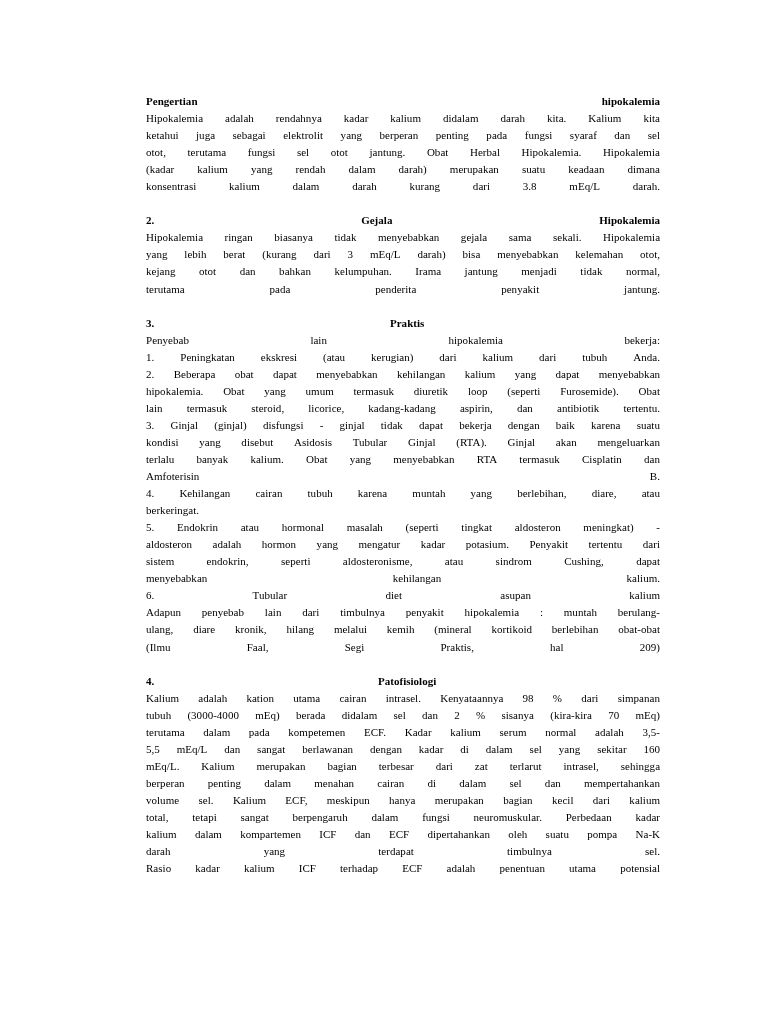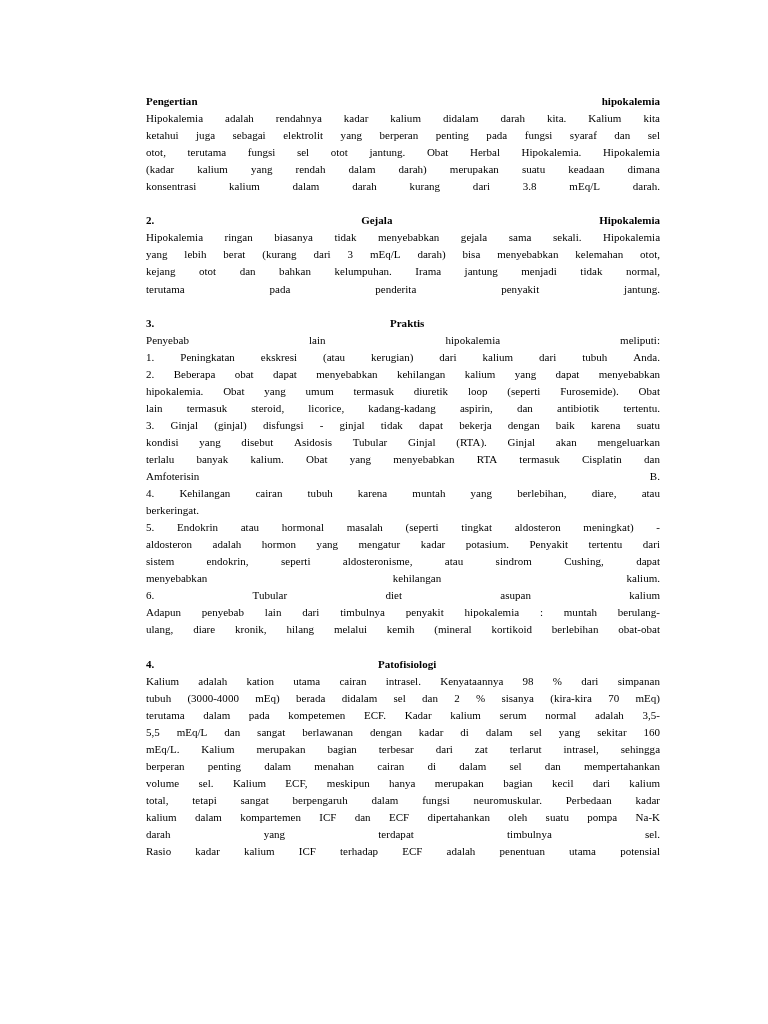--- a/index.html
+++ b/index.html
@@ -74,38 +74,39 @@
       <div class="line flow"><span class="w">(kadar</span><span class="gap"></span><span class="w">kalium</span><span class="gap"></span><span class="w">yang</span><span class="gap"></span><span class="w">rendah</span><span class="gap"></span><span class="w">dalam</span><span class="gap"></span><span class="w">darah)</span><span class="gap"></span><span class="w">merupakan</span><span class="gap"></span><span class="w">suatu</span><span class="gap"></span><span class="w">keadaan</span><span class="gap"></span><span class="w">dimana</span></div>
       <div class="line flow"><span class="w">konsentrasi</span><span class="gap"></span><span class="w">kalium</span><span class="gap"></span><span class="w">dalam</span><span class="gap"></span><span class="w">darah</span><span class="gap"></span><span class="w">kurang</span><span class="gap"></span><span class="w">dari</span><span class="gap"></span><span class="w">3.8</span><span class="gap"></span><span class="w">mEq/L</span><span class="gap"></span><span class="w">darah.</span></div>
       <div class="spacer"></div>
       <div class="line flow heading"><span class="w">2.</span><span class="gap"></span><span class="w">Gejala</span><span class="gap"></span><span class="w">Hipokalemia</span></div>
       <div class="line flow"><span class="w">Hipokalemia</span><span class="gap"></span><span class="w">ringan</span><span class="gap"></span><span class="w">biasanya</span><span class="gap"></span><span class="w">tidak</span><span class="gap"></span><span class="w">menyebabkan</span><span class="gap"></span><span class="w">gejala</span><span class="gap"></span><span class="w">sama</span><span class="gap"></span><span class="w">sekali.</span><span class="gap"></span><span class="w">Hipokalemia</span></div>
       <div class="line flow"><span class="w">yang</span><span class="gap"></span><span class="w">lebih</span><span class="gap"></span><span class="w">berat</span><span class="gap"></span><span class="w">(kurang</span><span class="gap"></span><span class="w">dari</span><span class="gap"></span><span class="w">3</span><span class="gap"></span><span class="w">mEq/L</span><span class="gap"></span><span class="w">darah)</span><span class="gap"></span><span class="w">bisa</span><span class="gap"></span><span class="w">menyebabkan</span><span class="gap"></span><span class="w">kelemahan</span><span class="gap"></span><span class="w">otot,</span></div>
       <div class="line flow"><span class="w">kejang</span><span class="gap"></span><span class="w">otot</span><span class="gap"></span><span class="w">dan</span><span class="gap"></span><span class="w">bahkan</span><span class="gap"></span><span class="w">kelumpuhan.</span><span class="gap"></span><span class="w">Irama</span><span class="gap"></span><span class="w">jantung</span><span class="gap"></span><span class="w">menjadi</span><span class="gap"></span><span class="w">tidak</span><span class="gap"></span><span class="w">normal,</span></div>
       <div class="line flow"><span class="w">terutama</span><span class="gap"></span><span class="w">pada</span><span class="gap"></span><span class="w">penderita</span><span class="gap"></span><span class="w">penyakit</span><span class="gap"></span><span class="w">jantung.</span></div>
       <div class="spacer"></div>
       <div class="line flow heading"><span class="w">3.</span><span class="gap"></span><span class="w">Praktis</span><span class="gap"></span><span class="w"></span></div>
-      <div class="line flow"><span class="w">Penyebab</span><span class="gap"></span><span class="w">lain</span><span class="gap"></span><span class="w">hipokalemia</span><span class="gap"></span><span class="w">meliputi:</span></div>
+      <div class="line flow"><span class="w">Penyebab</span><span class="gap"></span><span class="w">lain</span><span class="gap"></span><span class="w">hipokalemia</span><span class="gap"></span><span class="w">bekerja:</span></div>
       <div class="line flow"><span class="w">1.</span><span class="gap"></span><span class="w">Peningkatan</span><span class="gap"></span><span class="w">ekskresi</span><span class="gap"></span><span class="w">(atau</span><span class="gap"></span><span class="w">kerugian)</span><span class="gap"></span><span class="w">dari</span><span class="gap"></span><span class="w">kalium</span><span class="gap"></span><span class="w">dari</span><span class="gap"></span><span class="w">tubuh</span><span class="gap"></span><span class="w">Anda.</span></div>
       <div class="line flow"><span class="w">2.</span><span class="gap"></span><span class="w">Beberapa</span><span class="gap"></span><span class="w">obat</span><span class="gap"></span><span class="w">dapat</span><span class="gap"></span><span class="w">menyebabkan</span><span class="gap"></span><span class="w">kehilangan</span><span class="gap"></span><span class="w">kalium</span><span class="gap"></span><span class="w">yang</span><span class="gap"></span><span class="w">dapat</span><span class="gap"></span><span class="w">menyebabkan</span></div>
       <div class="line flow"><span class="w">hipokalemia.</span><span class="gap"></span><span class="w">Obat</span><span class="gap"></span><span class="w">yang</span><span class="gap"></span><span class="w">umum</span><span class="gap"></span><span class="w">termasuk</span><span class="gap"></span><span class="w">diuretik</span><span class="gap"></span><span class="w">loop</span><span class="gap"></span><span class="w">(seperti</span><span class="gap"></span><span class="w">Furosemide).</span><span class="gap"></span><span class="w">Obat</span></div>
       <div class="line flow"><span class="w">lain</span><span class="gap"></span><span class="w">termasuk</span><span class="gap"></span><span class="w">steroid,</span><span class="gap"></span><span class="w">licorice,</span><span class="gap"></span><span class="w">kadang-kadang</span><span class="gap"></span><span class="w">aspirin,</span><span class="gap"></span><span class="w">dan</span><span class="gap"></span><span class="w">antibiotik</span><span class="gap"></span><span class="w">tertentu.</span></div>
       <div class="line flow"><span class="w">3.</span><span class="gap"></span><span class="w">Ginjal</span><span class="gap"></span><span class="w">(ginjal)</span><span class="gap"></span><span class="w">disfungsi</span><span class="gap"></span><span class="w">-</span><span class="gap"></span><span class="w">ginjal</span><span class="gap"></span><span class="w">tidak</span><span class="gap"></span><span class="w">dapat</span><span class="gap"></span><span class="w">bekerja</span><span class="gap"></span><span class="w">dengan</span><span class="gap"></span><span class="w">baik</span><span class="gap"></span><span class="w">karena</span><span class="gap"></span><span class="w">suatu</span></div>
       <div class="line flow"><span class="w">kondisi</span><span class="gap"></span><span class="w">yang</span><span class="gap"></span><span class="w">disebut</span><span class="gap"></span><span class="w">Asidosis</span><span class="gap"></span><span class="w">Tubular</span><span class="gap"></span><span class="w">Ginjal</span><span class="gap"></span><span class="w">(RTA).</span><span class="gap"></span><span class="w">Ginjal</span><span class="gap"></span><span class="w">akan</span><span class="gap"></span><span class="w">mengeluarkan</span></div>
       <div class="line flow"><span class="w">terlalu</span><span class="gap"></span><span class="w">banyak</span><span class="gap"></span><span class="w">kalium.</span><span class="gap"></span><span class="w">Obat</span><span class="gap"></span><span class="w">yang</span><span class="gap"></span><span class="w">menyebabkan</span><span class="gap"></span><span class="w">RTA</span><span class="gap"></span><span class="w">termasuk</span><span class="gap"></span><span class="w">Cisplatin</span><span class="gap"></span><span class="w">dan</span></div>
       <div class="line flow"><span class="w">Amfoterisin</span><span class="gap"></span><span class="w">B.</span></div>
       <div class="line flow"><span class="w">4.</span><span class="gap"></span><span class="w">Kehilangan</span><span class="gap"></span><span class="w">cairan</span><span class="gap"></span><span class="w">tubuh</span><span class="gap"></span><span class="w">karena</span><span class="gap"></span><span class="w">muntah</span><span class="gap"></span><span class="w">yang</span><span class="gap"></span><span class="w">berlebihan,</span><span class="gap"></span><span class="w">diare,</span><span class="gap"></span><span class="w">atau</span></div>
       <div class="line last"><span class="w">berkeringat.</span></div>
       <div class="line flow"><span class="w">5.</span><span class="gap"></span><span class="w">Endokrin</span><span class="gap"></span><span class="w">atau</span><span class="gap"></span><span class="w">hormonal</span><span class="gap"></span><span class="w">masalah</span><span class="gap"></span><span class="w">(seperti</span><span class="gap"></span><span class="w">tingkat</span><span class="gap"></span><span class="w">aldosteron</span><span class="gap"></span><span class="w">meningkat)</span><span class="gap"></span><span class="w">-</span></div>
       <div class="line flow"><span class="w">aldosteron</span><span class="gap"></span><span class="w">adalah</span><span class="gap"></span><span class="w">hormon</span><span class="gap"></span><span class="w">yang</span><span class="gap"></span><span class="w">mengatur</span><span class="gap"></span><span class="w">kadar</span><span class="gap"></span><span class="w">potasium.</span><span class="gap"></span><span class="w">Penyakit</span><span class="gap"></span><span class="w">tertentu</span><span class="gap"></span><span class="w">dari</span></div>
       <div class="line flow"><span class="w">sistem</span><span class="gap"></span><span class="w">endokrin,</span><span class="gap"></span><span class="w">seperti</span><span class="gap"></span><span class="w">aldosteronisme,</span><span class="gap"></span><span class="w">atau</span><span class="gap"></span><span class="w">sindrom</span><span class="gap"></span><span class="w">Cushing,</span><span class="gap"></span><span class="w">dapat</span></div>
       <div class="line flow"><span class="w">menyebabkan</span><span class="gap"></span><span class="w">kehilangan</span><span class="gap"></span><span class="w">kalium.</span></div>
       <div class="line flow"><span class="w">6.</span><span class="gap"></span><span class="w">Tubular</span><span class="gap"></span><span class="w">diet</span><span class="gap"></span><span class="w">asupan</span><span class="gap"></span><span class="w">kalium</span></div>
       <div class="line flow"><span class="w">Adapun</span><span class="gap"></span><span class="w">penyebab</span><span class="gap"></span><span class="w">lain</span><span class="gap"></span><span class="w">dari</span><span class="gap"></span><span class="w">timbulnya</span><span class="gap"></span><span class="w">penyakit</span><span class="gap"></span><span class="w">hipokalemia</span><span class="gap"></span><span class="w">:</span><span class="gap"></span><span class="w">muntah</span><span class="gap"></span><span class="w">berulang-</span></div>
       <div class="line flow"><span class="w">ulang,</span><span class="gap"></span><span class="w">diare</span><span class="gap"></span><span class="w">kronik,</span><span class="gap"></span><span class="w">hilang</span><span class="gap"></span><span class="w">melalui</span><span class="gap"></span><span class="w">kemih</span><span class="gap"></span><span class="w">(mineral</span><span class="gap"></span><span class="w">kortikoid</span><span class="gap"></span><span class="w">berlebihan</span><span class="gap"></span><span class="w">obat-obat</span></div>
+      <div class="line flow"><span class="w">(Ilmu</span><span class="gap"></span><span class="w">Faal,</span><span class="gap"></span><span class="w">Segi</span><span class="gap"></span><span class="w">Praktis,</span><span class="gap"></span><span class="w">hal</span><span class="gap"></span><span class="w">209)</span></div>
       <div class="spacer"></div>
       <div class="line flow heading"><span class="w">4.</span><span class="gap"></span><span class="w">Patofisiologi</span><span class="gap"></span><span class="w"></span></div>
       <div class="line flow"><span class="w">Kalium</span><span class="gap"></span><span class="w">adalah</span><span class="gap"></span><span class="w">kation</span><span class="gap"></span><span class="w">utama</span><span class="gap"></span><span class="w">cairan</span><span class="gap"></span><span class="w">intrasel.</span><span class="gap"></span><span class="w">Kenyataannya</span><span class="gap"></span><span class="w">98</span><span class="gap"></span><span class="w">%</span><span class="gap"></span><span class="w">dari</span><span class="gap"></span><span class="w">simpanan</span></div>
       <div class="line flow"><span class="w">tubuh</span><span class="gap"></span><span class="w">(3000-4000</span><span class="gap"></span><span class="w">mEq)</span><span class="gap"></span><span class="w">berada</span><span class="gap"></span><span class="w">didalam</span><span class="gap"></span><span class="w">sel</span><span class="gap"></span><span class="w">dan</span><span class="gap"></span><span class="w">2</span><span class="gap"></span><span class="w">%</span><span class="gap"></span><span class="w">sisanya</span><span class="gap"></span><span class="w">(kira-kira</span><span class="gap"></span><span class="w">70</span><span class="gap"></span><span class="w">mEq)</span></div>
       <div class="line flow"><span class="w">terutama</span><span class="gap"></span><span class="w">dalam</span><span class="gap"></span><span class="w">pada</span><span class="gap"></span><span class="w">kompetemen</span><span class="gap"></span><span class="w">ECF.</span><span class="gap"></span><span class="w">Kadar</span><span class="gap"></span><span class="w">kalium</span><span class="gap"></span><span class="w">serum</span><span class="gap"></span><span class="w">normal</span><span class="gap"></span><span class="w">adalah</span><span class="gap"></span><span class="w">3,5-</span></div>
       <div class="line flow"><span class="w">5,5</span><span class="gap"></span><span class="w">mEq/L</span><span class="gap"></span><span class="w">dan</span><span class="gap"></span><span class="w">sangat</span><span class="gap"></span><span class="w">berlawanan</span><span class="gap"></span><span class="w">dengan</span><span class="gap"></span><span class="w">kadar</span><span class="gap"></span><span class="w">di</span><span class="gap"></span><span class="w">dalam</span><span class="gap"></span><span class="w">sel</span><span class="gap"></span><span class="w">yang</span><span class="gap"></span><span class="w">sekitar</span><span class="gap"></span><span class="w">160</span></div>
       <div class="line flow"><span class="w">mEq/L.</span><span class="gap"></span><span class="w">Kalium</span><span class="gap"></span><span class="w">merupakan</span><span class="gap"></span><span class="w">bagian</span><span class="gap"></span><span class="w">terbesar</span><span class="gap"></span><span class="w">dari</span><span class="gap"></span><span class="w">zat</span><span class="gap"></span><span class="w">terlarut</span><span class="gap"></span><span class="w">intrasel,</span><span class="gap"></span><span class="w">sehingga</span></div>
       <div class="line flow"><span class="w">berperan</span><span class="gap"></span><span class="w">penting</span><span class="gap"></span><span class="w">dalam</span><span class="gap"></span><span class="w">menahan</span><span class="gap"></span><span class="w">cairan</span><span class="gap"></span><span class="w">di</span><span class="gap"></span><span class="w">dalam</span><span class="gap"></span><span class="w">sel</span><span class="gap"></span><span class="w">dan</span><span class="gap"></span><span class="w">mempertahankan</span></div>
       <div class="line flow"><span class="w">volume</span><span class="gap"></span><span class="w">sel.</span><span class="gap"></span><span class="w">Kalium</span><span class="gap"></span><span class="w">ECF,</span><span class="gap"></span><span class="w">meskipun</span><span class="gap"></span><span class="w">hanya</span><span class="gap"></span><span class="w">merupakan</span><span class="gap"></span><span class="w">bagian</span><span class="gap"></span><span class="w">kecil</span><span class="gap"></span><span class="w">dari</span><span class="gap"></span><span class="w">kalium</span></div>
       <div class="line flow"><span class="w">total,</span><span class="gap"></span><span class="w">tetapi</span><span class="gap"></span><span class="w">sangat</span><span class="gap"></span><span class="w">berpengaruh</span><span class="gap"></span><span class="w">dalam</span><span class="gap"></span><span class="w">fungsi</span><span class="gap"></span><span class="w">neuromuskular.</span><span class="gap"></span><span class="w">Perbedaan</span><span class="gap"></span><span class="w">kadar</span></div>

